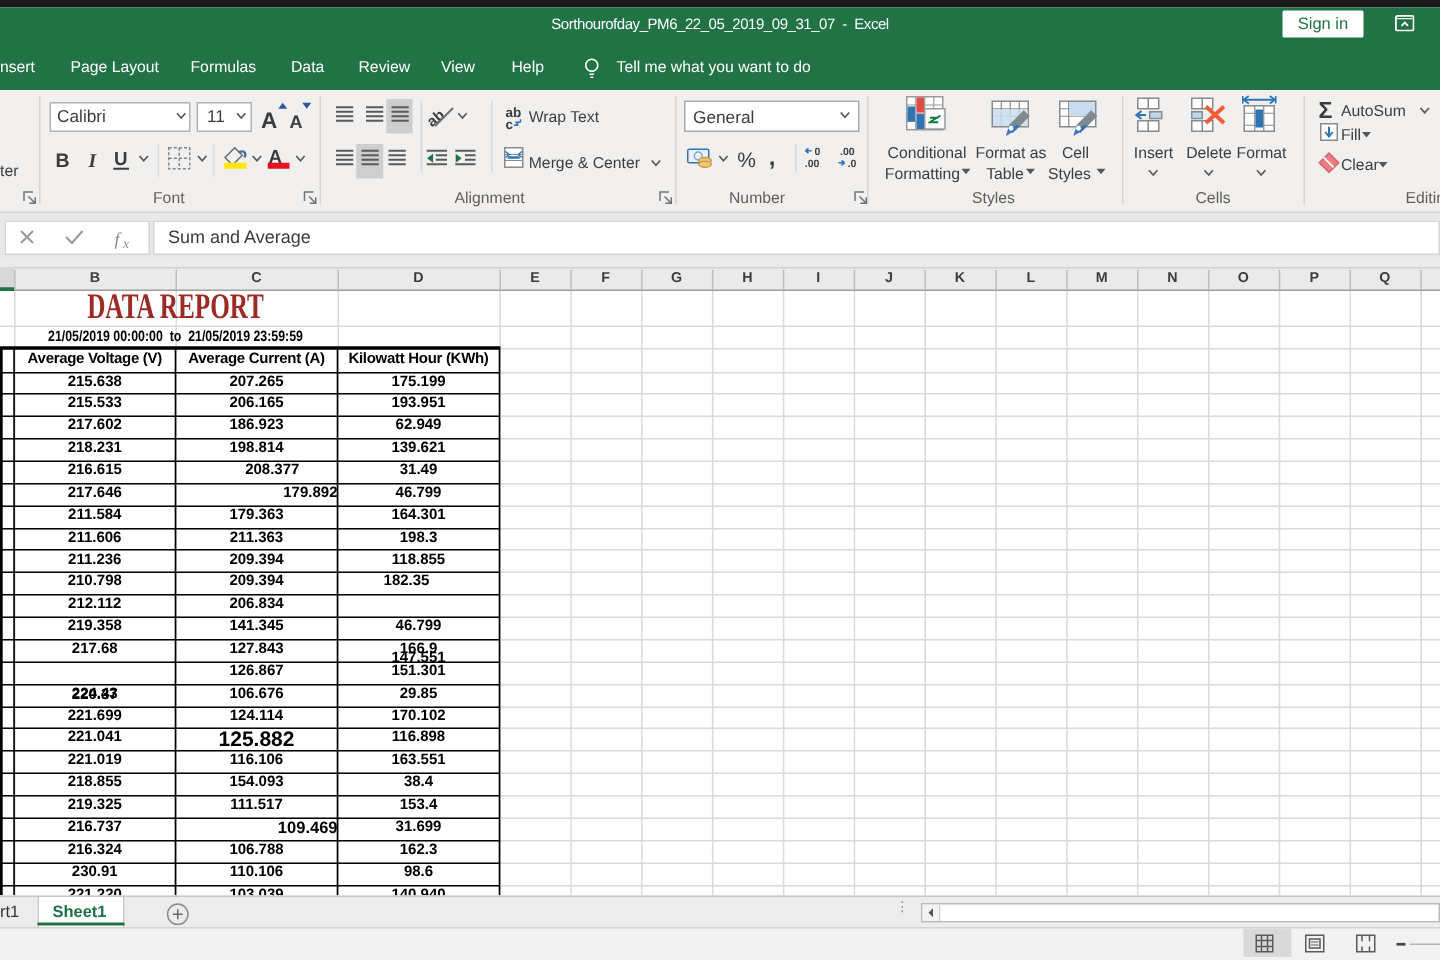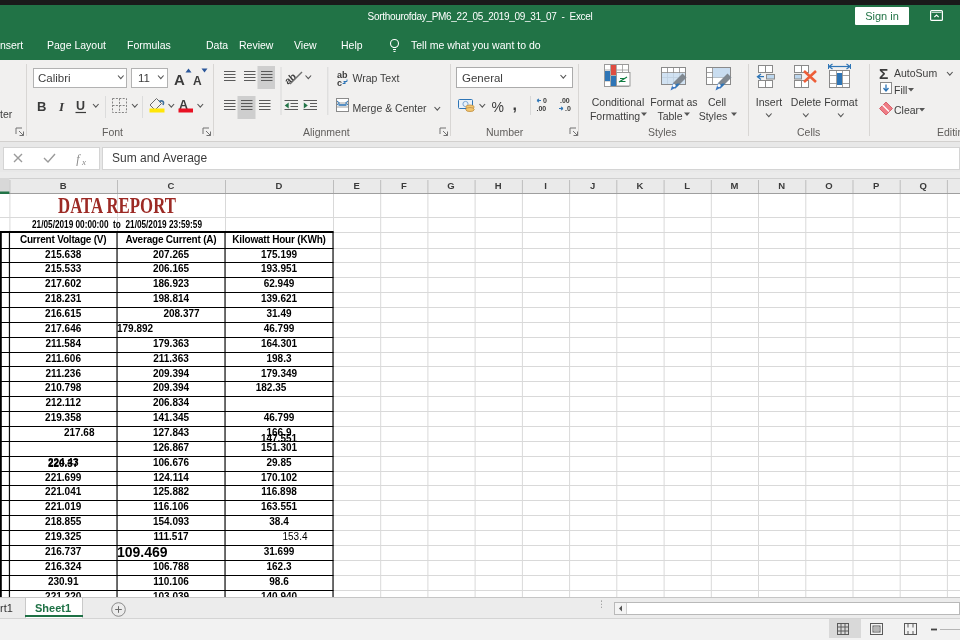--- a/index.html
+++ b/index.html
@@ -21,21 +21,21 @@
   <rect x="0.6" y="0.6" width="11.8" height="9.8" rx="1" fill="none" stroke="#fff" stroke-width="1.2"></rect>
   <path d="M1.5 2.4 h10" stroke="#fff" stroke-width="0.8"></path>
   <path d="M4.3 7.2 L6.5 5 L8.7 7.2" stroke="#fff" fill="none" stroke-width="1.2"></path>
 </svg>
 
 <div class="abs grn" style="left:0;top:32px;width:960px;height:28px;"></div>
 <div class="abs wtxt" id="menubar" style="top:39px;left:0;width:960px;height:21px;font-size:10.5px;">
   <span class="abs" style="left:-3px;">Insert</span>
   <span class="abs" style="left:47px;">Page Layout</span>
   <span class="abs" style="left:127px;text-align:right;">Formulas</span>
-  <span class="abs" style="left:194px;margin-left:12px;">Data</span>
+  <span class="abs" style="left:194px;">Data</span>
   <span class="abs" style="left:239px;">Review</span>
   <span class="abs" style="left:294px;">View</span>
   <span class="abs" style="left:341px;">Help</span>
   <span class="abs" style="left:411px;">Tell me what you want to do</span>
 </div>
 <svg class="abs" style="left:388px;top:38px;" width="13" height="15" viewBox="0 0 13 15">
   <circle cx="6.5" cy="5.5" r="4" fill="none" stroke="#fff" stroke-width="1.1"></circle>
   <path d="M5 9.5 h3 M5 11.5 h3 M5.5 13.5 h2" stroke="#fff" stroke-width="1" fill="none"></path>
 </svg>
 
@@ -393,85 +393,85 @@
     <path d="M0 336.5 H333.5" stroke="#000" stroke-width="1.1"></path>
     <path d="M0 351.5 H333.5" stroke="#000" stroke-width="1.1"></path>
     <path d="M0 366.5 H333.5" stroke="#000" stroke-width="1.1"></path>
     <path d="M0 381.5 H333.5" stroke="#000" stroke-width="1.1"></path>
     <path d="M0 396.5 H333.5" stroke="#000" stroke-width="1.1"></path>
   </svg>
 
 <div class="abs" id="tablecontent" style="left:0;top:194px;width:340px;height:403px;overflow:hidden;">
     <div class="abs" style="left:0;width:234px;top:0px;height:23px;line-height:23px;text-align:center;font-family:'Liberation Serif',serif;font-weight:bold;font-size:24px;color:#9c2a25;transform:scaleX(0.70);">DATA REPORT</div>
     <div class="abs" style="left:0;width:234px;top:24px;height:14px;line-height:14px;text-align:center;font-weight:bold;font-size:10px;color:#000;transform:scaleX(0.824);">21/05/2019 00:00:00&nbsp;&nbsp;to&nbsp;&nbsp;21/05/2019 23:59:59</div>
-    <div class="abs" style="left:9.4px;width:107.6px;top:39px;height:14px;line-height:14px;text-align:center;font-weight:bold;font-size:10px;letter-spacing:-0.2px;color:#000;">Current Voltage (V)</div>
+    <div class="abs" style="left:9.4px;width:107.6px;top:39px;height:14px;line-height:14px;text-align:center;font-weight:bold;font-size:10px;letter-spacing:-0.2px;color:#000;">Average Voltage (V)</div>
     <div class="abs" style="left:117px;width:108px;top:39px;height:14px;line-height:14px;text-align:center;font-weight:bold;font-size:10px;letter-spacing:-0.2px;color:#000;">Average Current (A)</div>
     <div class="abs" style="left:225px;width:108px;top:39px;height:14px;line-height:14px;text-align:center;font-weight:bold;font-size:10px;letter-spacing:-0.2px;color:#000;">Kilowatt Hour (KWh)</div>
     <div class="abs" style="left:9.4px;width:107.6px;top:53.5px;height:14.87px;line-height:14.87px;text-align:center;font-weight:bold;font-size:10px;color:#000;">215.638</div>
     <div class="abs" style="left:117px;width:108px;top:53.5px;height:14.87px;line-height:14.87px;text-align:center;font-weight:bold;font-size:10px;color:#000;">207.265</div>
     <div class="abs" style="left:225px;width:108px;top:53.5px;height:14.87px;line-height:14.87px;text-align:center;font-weight:bold;font-size:10px;color:#000;">175.199</div>
     <div class="abs" style="left:9.4px;width:107.6px;top:68.4px;height:14.87px;line-height:14.87px;text-align:center;font-weight:bold;font-size:10px;color:#000;">215.533</div>
     <div class="abs" style="left:117px;width:108px;top:68.4px;height:14.87px;line-height:14.87px;text-align:center;font-weight:bold;font-size:10px;color:#000;">206.165</div>
     <div class="abs" style="left:225px;width:108px;top:68.4px;height:14.87px;line-height:14.87px;text-align:center;font-weight:bold;font-size:10px;color:#000;">193.951</div>
     <div class="abs" style="left:9.4px;width:107.6px;top:83.2px;height:14.87px;line-height:14.87px;text-align:center;font-weight:bold;font-size:10px;color:#000;">217.602</div>
     <div class="abs" style="left:117px;width:108px;top:83.2px;height:14.87px;line-height:14.87px;text-align:center;font-weight:bold;font-size:10px;color:#000;">186.923</div>
     <div class="abs" style="left:225px;width:108px;top:83.2px;height:14.87px;line-height:14.87px;text-align:center;font-weight:bold;font-size:10px;color:#000;">62.949</div>
     <div class="abs" style="left:9.4px;width:107.6px;top:98.1px;height:14.87px;line-height:14.87px;text-align:center;font-weight:bold;font-size:10px;color:#000;">218.231</div>
     <div class="abs" style="left:117px;width:108px;top:98.1px;height:14.87px;line-height:14.87px;text-align:center;font-weight:bold;font-size:10px;color:#000;">198.814</div>
     <div class="abs" style="left:225px;width:108px;top:98.1px;height:14.87px;line-height:14.87px;text-align:center;font-weight:bold;font-size:10px;color:#000;">139.621</div>
     <div class="abs" style="left:9.4px;width:107.6px;top:113.0px;height:14.87px;line-height:14.87px;text-align:center;font-weight:bold;font-size:10px;color:#000;">216.615</div>
     <div class="abs" style="left:117px;width:129px;top:113.0px;height:14.87px;line-height:14.87px;text-align:center;font-weight:bold;font-size:10px;color:#000;">208.377</div>
     <div class="abs" style="left:225px;width:108px;top:113.0px;height:14.87px;line-height:14.87px;text-align:center;font-weight:bold;font-size:10px;color:#000;">31.49</div>
     <div class="abs" style="left:9.4px;width:107.6px;top:127.8px;height:14.87px;line-height:14.87px;text-align:center;font-weight:bold;font-size:10px;color:#000;">217.646</div>
-    <div class="abs" style="left:117px;width:108px;top:127.8px;height:14.87px;line-height:14.87px;text-align:left;font-weight:bold;font-size:10px;color:#000;">179.892</div>
+    <div class="abs" style="left:117px;width:108px;top:127.8px;height:14.87px;line-height:14.87px;text-align:right;font-weight:bold;font-size:10px;color:#000;">179.892</div>
     <div class="abs" style="left:225px;width:108px;top:127.8px;height:14.87px;line-height:14.87px;text-align:center;font-weight:bold;font-size:10px;color:#000;">46.799</div>
     <div class="abs" style="left:9.4px;width:107.6px;top:142.7px;height:14.87px;line-height:14.87px;text-align:center;font-weight:bold;font-size:10px;color:#000;">211.584</div>
     <div class="abs" style="left:117px;width:108px;top:142.7px;height:14.87px;line-height:14.87px;text-align:center;font-weight:bold;font-size:10px;color:#000;">179.363</div>
     <div class="abs" style="left:225px;width:108px;top:142.7px;height:14.87px;line-height:14.87px;text-align:center;font-weight:bold;font-size:10px;color:#000;">164.301</div>
     <div class="abs" style="left:9.4px;width:107.6px;top:157.6px;height:14.87px;line-height:14.87px;text-align:center;font-weight:bold;font-size:10px;color:#000;">211.606</div>
     <div class="abs" style="left:117px;width:108px;top:157.6px;height:14.87px;line-height:14.87px;text-align:center;font-weight:bold;font-size:10px;color:#000;">211.363</div>
     <div class="abs" style="left:225px;width:108px;top:157.6px;height:14.87px;line-height:14.87px;text-align:center;font-weight:bold;font-size:10px;color:#000;">198.3</div>
     <div class="abs" style="left:9.4px;width:107.6px;top:172.5px;height:14.87px;line-height:14.87px;text-align:center;font-weight:bold;font-size:10px;color:#000;">211.236</div>
     <div class="abs" style="left:117px;width:108px;top:172.5px;height:14.87px;line-height:14.87px;text-align:center;font-weight:bold;font-size:10px;color:#000;">209.394</div>
-    <div class="abs" style="left:225px;width:108px;top:172.5px;height:14.87px;line-height:14.87px;text-align:center;font-weight:bold;font-size:10px;color:#000;">179.349</div>
+    <div class="abs" style="left:225px;width:108px;top:172.5px;height:14.87px;line-height:14.87px;text-align:center;font-weight:bold;font-size:10px;color:#000;">118.855</div>
     <div class="abs" style="left:9.4px;width:107.6px;top:187.3px;height:14.87px;line-height:14.87px;text-align:center;font-weight:bold;font-size:10px;color:#000;">210.798</div>
     <div class="abs" style="left:117px;width:108px;top:187.3px;height:14.87px;line-height:14.87px;text-align:center;font-weight:bold;font-size:10px;color:#000;">209.394</div>
     <div class="abs" style="left:225px;width:92px;top:187.3px;height:14.87px;line-height:14.87px;text-align:center;font-weight:bold;font-size:10px;color:#000;">182.35</div>
     <div class="abs" style="left:9.4px;width:107.6px;top:202.2px;height:14.87px;line-height:14.87px;text-align:center;font-weight:bold;font-size:10px;color:#000;">212.112</div>
     <div class="abs" style="left:117px;width:108px;top:202.2px;height:14.87px;line-height:14.87px;text-align:center;font-weight:bold;font-size:10px;color:#000;">206.834</div>
     <div class="abs" style="left:225px;width:108px;top:202.2px;height:14.87px;line-height:14.87px;text-align:center;font-weight:bold;font-size:10px;color:#000;margin-top:36px;">147.551</div>
     <div class="abs" style="left:9.4px;width:107.6px;top:217.1px;height:14.87px;line-height:14.87px;text-align:center;font-weight:bold;font-size:10px;color:#000;">219.358</div>
     <div class="abs" style="left:117px;width:108px;top:217.1px;height:14.87px;line-height:14.87px;text-align:center;font-weight:bold;font-size:10px;color:#000;">141.345</div>
     <div class="abs" style="left:225px;width:108px;top:217.1px;height:14.87px;line-height:14.87px;text-align:center;font-weight:bold;font-size:10px;color:#000;">46.799</div>
-    <div class="abs" style="left:9.4px;width:107.6px;top:231.9px;height:14.87px;line-height:14.87px;text-align:center;font-weight:bold;font-size:10px;color:#000;margin-left:16px;">217.68</div>
+    <div class="abs" style="left:9.4px;width:107.6px;top:231.9px;height:14.87px;line-height:14.87px;text-align:center;font-weight:bold;font-size:10px;color:#000;">217.68</div>
     <div class="abs" style="left:117px;width:108px;top:231.9px;height:14.87px;line-height:14.87px;text-align:center;font-weight:bold;font-size:10px;color:#000;">127.843</div>
     <div class="abs" style="left:225px;width:108px;top:231.9px;height:14.87px;line-height:14.87px;text-align:center;font-weight:bold;font-size:10px;color:#000;">166.9</div>
     <div class="abs" style="left:9.4px;width:107.6px;top:246.8px;height:14.87px;line-height:14.87px;text-align:center;font-weight:bold;font-size:10px;color:#000;margin-top:16px;">220.37</div>
     <div class="abs" style="left:117px;width:108px;top:246.8px;height:14.87px;line-height:14.87px;text-align:center;font-weight:bold;font-size:10px;color:#000;">126.867</div>
     <div class="abs" style="left:225px;width:108px;top:246.8px;height:14.87px;line-height:14.87px;text-align:center;font-weight:bold;font-size:10px;color:#000;">151.301</div>
     <div class="abs" style="left:9.4px;width:107.6px;top:261.7px;height:14.87px;line-height:14.87px;text-align:center;font-weight:bold;font-size:10px;color:#000;">224.43</div>
     <div class="abs" style="left:117px;width:108px;top:261.7px;height:14.87px;line-height:14.87px;text-align:center;font-weight:bold;font-size:10px;color:#000;">106.676</div>
     <div class="abs" style="left:225px;width:108px;top:261.7px;height:14.87px;line-height:14.87px;text-align:center;font-weight:bold;font-size:10px;color:#000;">29.85</div>
     <div class="abs" style="left:9.4px;width:107.6px;top:276.5px;height:14.87px;line-height:14.87px;text-align:center;font-weight:bold;font-size:10px;color:#000;">221.699</div>
     <div class="abs" style="left:117px;width:108px;top:276.5px;height:14.87px;line-height:14.87px;text-align:center;font-weight:bold;font-size:10px;color:#000;">124.114</div>
     <div class="abs" style="left:225px;width:108px;top:276.5px;height:14.87px;line-height:14.87px;text-align:center;font-weight:bold;font-size:10px;color:#000;">170.102</div>
     <div class="abs" style="left:9.4px;width:107.6px;top:291.4px;height:14.87px;line-height:14.87px;text-align:center;font-weight:bold;font-size:10px;color:#000;">221.041</div>
-    <div class="abs" style="left:117px;width:108px;top:291.4px;height:14.87px;line-height:14.87px;text-align:center;font-weight:bold;font-size:10px;color:#000;">125.882</div>
+    <div class="abs" style="left:117px;width:108px;top:291.4px;height:14.87px;line-height:14.87px;text-align:center;font-weight:bold;font-size:14px;color:#000;">125.882</div>
     <div class="abs" style="left:225px;width:108px;top:291.4px;height:14.87px;line-height:14.87px;text-align:center;font-weight:bold;font-size:10px;color:#000;">116.898</div>
     <div class="abs" style="left:9.4px;width:107.6px;top:306.3px;height:14.87px;line-height:14.87px;text-align:center;font-weight:bold;font-size:10px;color:#000;">221.019</div>
     <div class="abs" style="left:117px;width:108px;top:306.3px;height:14.87px;line-height:14.87px;text-align:center;font-weight:bold;font-size:10px;color:#000;">116.106</div>
     <div class="abs" style="left:225px;width:108px;top:306.3px;height:14.87px;line-height:14.87px;text-align:center;font-weight:bold;font-size:10px;color:#000;">163.551</div>
     <div class="abs" style="left:9.4px;width:107.6px;top:321.2px;height:14.87px;line-height:14.87px;text-align:center;font-weight:bold;font-size:10px;color:#000;">218.855</div>
     <div class="abs" style="left:117px;width:108px;top:321.2px;height:14.87px;line-height:14.87px;text-align:center;font-weight:bold;font-size:10px;color:#000;">154.093</div>
     <div class="abs" style="left:225px;width:108px;top:321.2px;height:14.87px;line-height:14.87px;text-align:center;font-weight:bold;font-size:10px;color:#000;">38.4</div>
     <div class="abs" style="left:9.4px;width:107.6px;top:336.0px;height:14.87px;line-height:14.87px;text-align:center;font-weight:bold;font-size:10px;color:#000;">219.325</div>
     <div class="abs" style="left:117px;width:108px;top:336.0px;height:14.87px;line-height:14.87px;text-align:center;font-weight:bold;font-size:10px;color:#000;">111.517</div>
-    <div class="abs" style="left:225px;width:108px;top:336.0px;height:14.87px;line-height:14.87px;text-align:center;font-weight:normal;font-size:10px;color:#000;padding-left:16px;">153.4</div>
+    <div class="abs" style="left:225px;width:108px;top:336.0px;height:14.87px;line-height:14.87px;text-align:center;font-weight:bold;font-size:10px;color:#000;">153.4</div>
     <div class="abs" style="left:9.4px;width:107.6px;top:350.9px;height:14.87px;line-height:14.87px;text-align:center;font-weight:bold;font-size:10px;color:#000;">216.737</div>
-    <div class="abs" style="left:117px;width:108px;top:350.9px;height:14.87px;line-height:14.87px;text-align:left;font-weight:bold;font-size:14px;color:#000;">109.469</div>
+    <div class="abs" style="left:117px;width:108px;top:350.9px;height:14.87px;line-height:14.87px;text-align:right;font-weight:bold;font-size:11px;color:#000;">109.469</div>
     <div class="abs" style="left:225px;width:108px;top:350.9px;height:14.87px;line-height:14.87px;text-align:center;font-weight:bold;font-size:10px;color:#000;">31.699</div>
     <div class="abs" style="left:9.4px;width:107.6px;top:365.8px;height:14.87px;line-height:14.87px;text-align:center;font-weight:bold;font-size:10px;color:#000;">216.324</div>
     <div class="abs" style="left:117px;width:108px;top:365.8px;height:14.87px;line-height:14.87px;text-align:center;font-weight:bold;font-size:10px;color:#000;">106.788</div>
     <div class="abs" style="left:225px;width:108px;top:365.8px;height:14.87px;line-height:14.87px;text-align:center;font-weight:bold;font-size:10px;color:#000;">162.3</div>
     <div class="abs" style="left:9.4px;width:107.6px;top:380.6px;height:14.87px;line-height:14.87px;text-align:center;font-weight:bold;font-size:10px;color:#000;">230.91</div>
     <div class="abs" style="left:117px;width:108px;top:380.6px;height:14.87px;line-height:14.87px;text-align:center;font-weight:bold;font-size:10px;color:#000;">110.106</div>
     <div class="abs" style="left:225px;width:108px;top:380.6px;height:14.87px;line-height:14.87px;text-align:center;font-weight:bold;font-size:10px;color:#000;">98.6</div>
     <div class="abs" style="left:9.4px;width:107.6px;top:395.5px;height:14.87px;line-height:14.87px;text-align:center;font-weight:bold;font-size:10px;color:#000;">221.220</div>
     <div class="abs" style="left:117px;width:108px;top:395.5px;height:14.87px;line-height:14.87px;text-align:center;font-weight:bold;font-size:10px;color:#000;">103.039</div>
     <div class="abs" style="left:225px;width:108px;top:395.5px;height:14.87px;line-height:14.87px;text-align:center;font-weight:bold;font-size:10px;color:#000;">140.940</div>

